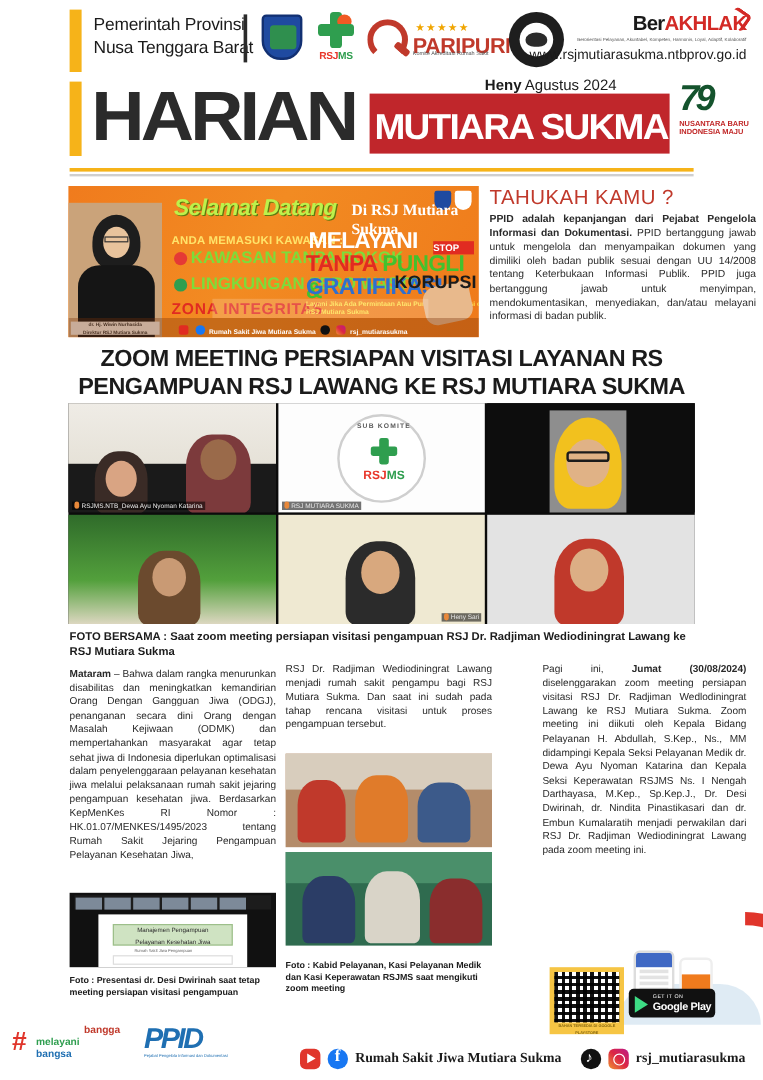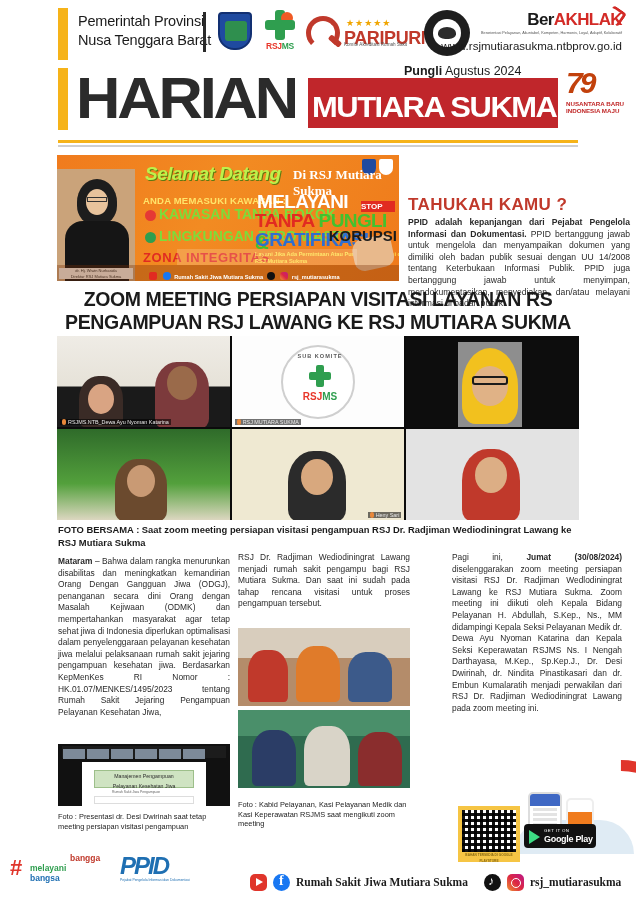--- a/index.html
+++ b/index.html
@@ -63,21 +63,21 @@
   .mh-yellowbar{ position:absolute; left:58px; top:2px; width:10px; height:62px; background:#f6b319;}
   .harian{ position:absolute; left:76px; top:-2px; font-size:58px; font-weight:bold;
            letter-spacing:-3px; color:#2b2b2b; font-family:"Liberation Sans", sans-serif;
            transform:scaleX(1.06); transform-origin:left center;}
   .redbox{ position:absolute; left:308px; top:12px; width:250px; height:50px; background:#c0262b;}
   .redbox-title{ position:absolute; left:312px; top:24px; width:242px; font-size:30px; font-weight:bold;
                  color:#fff; letter-spacing:-1.4px; transform:scaleX(1.03); transform-origin:left center;}
   .edisi{ position:absolute; left:404px; top:-2px; font-size:12.5px; color:#1b1b1b;}
   .edisi b{ font-weight:bold; }
   .logo79{ position:absolute; left:566px; top:2px; width:64px; text-align:left;}
-  .n79{ font-size:30px; font-weight:bold; color:#c2410c; letter-spacing:-3px; line-height:30px;
+  .n79{ font-size:30px; font-weight:bold; color:#14532d; letter-spacing:-3px; line-height:30px;
         font-style:italic;}
   .n79-sub{ font-size:6.2px; font-weight:bold; color:#c02626; line-height:7.4px; margin-top:2px;}
 
   
   .rule-y{ position:absolute; left:58px; top:140px; width:520px; height:3px; background:#f6b319;}
   .rule-g{ position:absolute; left:58px; top:145px; width:520px; height:2px; background:#cfcfcf;}
 
   
   .banner{ position:absolute; left:57px; top:155px; width:342px; height:126px;
            background:linear-gradient(120deg,#f07b1d 0%,#f28b22 45%,#ef7a1b 100%); overflow:hidden;padding-left:35px;}
@@ -126,21 +126,21 @@
   .b-badge.ig{ background:linear-gradient(45deg,#f09433,#dc2743,#bc1888); border-radius:3px;}
   .b-logos{ position:absolute; right:6px; top:4px; }
   .b-logos .l{ display:inline-block; width:14px; height:16px; background:#1f4aa0; border-radius:2px 2px 7px 7px;
                margin-left:3px; vertical-align:top;}
   .b-logos .l.g{ background:#fff;}
   .b-center-strip{ position:absolute; left:120px; bottom:16px; width:180px; height:16px;
                    background:rgba(255,255,255,0.18);}
 
   
   .tahukah{ position:absolute; left:408px; top:155px; width:222px; }
-  .tk-title{ font-size:17px; font-weight:bold; color:#c0392b; letter-spacing:0.4px; margin-bottom:2px;margin-top:40px;}
+  .tk-title{ font-size:17px; font-weight:normal; color:#c0392b; letter-spacing:0.4px; margin-bottom:2px;}
   .tk-body{ font-size:8.6px; line-height:11.6px; color:#2a2a2a; text-align:justify;}
   .tk-body b{ font-weight:bold;}
 
   
   .headline{ position:absolute; left:58px; top:288px; width:520px; text-align:center;
              font-size:19.5px; font-weight:bold; line-height:23px; color:#1b1b1b; letter-spacing:-0.4px;}
 
   
   .zoomgrid{ position:absolute; left:57px; top:336px; width:522px; height:184px; background:#0b0b0b;
              display:grid; grid-template-columns:repeat(3,1fr); grid-template-rows:repeat(2,1fr); gap:2px;}
@@ -213,21 +213,21 @@
   .ph2 .w{ position:absolute; left:0; top:0; width:172px; height:30px; background:#d8cdbd;}
   .ph2 .a{ position:absolute; left:10px; top:22px; width:40px; height:52px; background:#c0392b; border-radius:40% 40% 10% 10%;}
   .ph2 .b{ position:absolute; left:58px; top:18px; width:44px; height:56px; background:#e07b2a; border-radius:40% 40% 10% 10%;}
   .ph2 .c{ position:absolute; left:110px; top:24px; width:44px; height:50px; background:#3c5a8a; border-radius:40% 40% 10% 10%;}
   .ph3{ left:238px; top:710px; width:172px; height:78px; background:#2f6b4f;}
   .ph3 .w{ position:absolute; left:0; top:0; width:172px; height:26px; background:#4a8f6a;}
   .ph3 .a{ position:absolute; left:14px; top:20px; width:44px; height:56px; background:#2b3d66; border-radius:40% 40% 10% 10%;}
   .ph3 .b{ position:absolute; left:66px; top:16px; width:46px; height:60px; background:#d9d4c8; border-radius:40% 40% 10% 10%;}
   .ph3 .c{ position:absolute; left:120px; top:22px; width:44px; height:54px; background:#8a2d2d; border-radius:40% 40% 10% 10%;}
 
-  .cap{ position:absolute; font-size:7.4px; font-weight:normal; line-height:9.6px; color:#1b1b1b;}
+  .cap{ position:absolute; font-size:7.4px; font-weight:bold; line-height:9.6px; color:#1b1b1b;}
   .cap1{ left:58px; top:812px; width:172px;}
   .cap2{ left:238px; top:800px; width:172px;}
 
   
   .swoosh{ position:absolute; right:-40px; bottom:20px; width:190px; height:150px; overflow:hidden;}
   .swoosh i{ position:absolute; border:11px solid #e0352b; border-radius:50%;
              border-left-color:transparent; border-bottom-color:transparent; transform:rotate(45deg);}
   .s1{ right:-20px; bottom:-30px; width:150px; height:150px;}
   .s2{ right:-20px; bottom:-12px; width:116px; height:116px; border-width:9px !important;}
   .s3{ right:-20px; bottom:4px; width:84px; height:84px; border-width:8px !important;}
@@ -332,21 +332,21 @@
     </div>
     <div class="site-url">www.rsjmutiarasukma.ntbprov.go.id</div>
   </div>
 
   <div class="masthead">
     <div class="mh-yellowbar"></div>
     <div class="harian">HARIAN</div>
     <div class="redbox"></div>
     <div class="redbox-title">MUTIARA SUKMA</div>
     <div class="edisi">
-      <b>Pungli</b>
+      <b>Heny</b>
       <span>Agustus 2024</span>
     </div>
     <div class="logo79">
       <div class="n79">79</div>
       <div class="n79-sub">NUSANTARA BARU INDONESIA MAJU</div>
     </div>
   </div>
   <div class="rule-y"></div>
   <div class="rule-g"></div>
 

